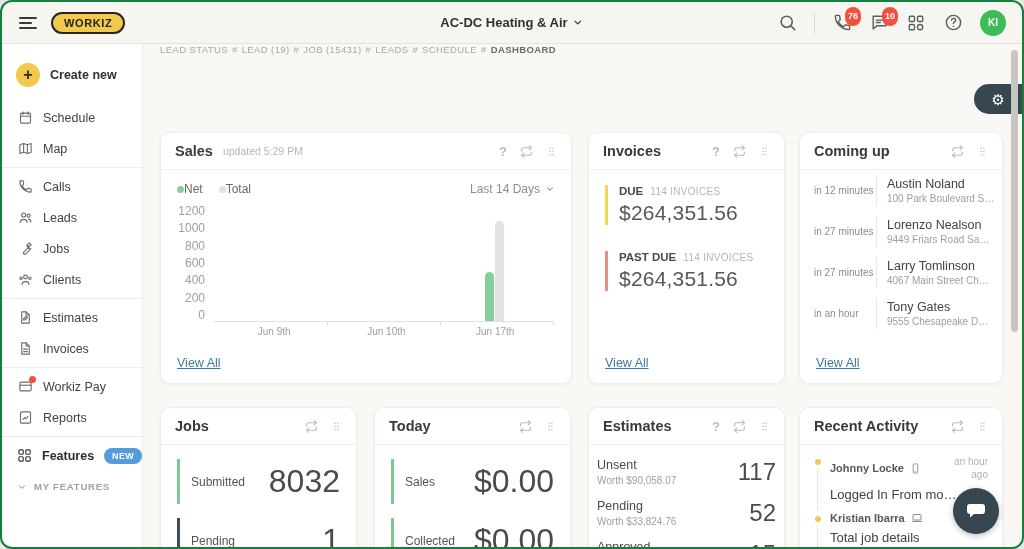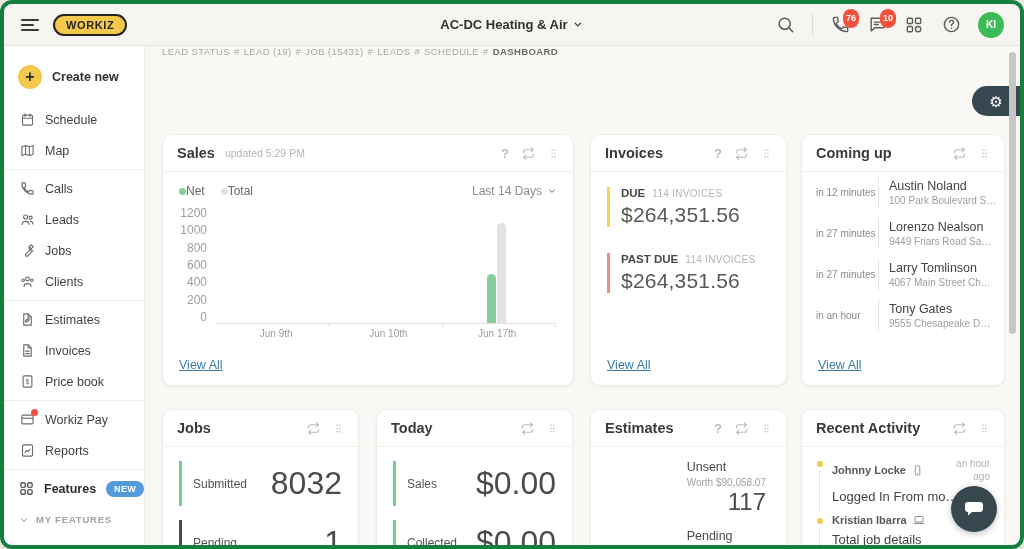--- a/index.html
+++ b/index.html
@@ -1,18 +1,18 @@
 <!DOCTYPE html>
 <html style="--brand-yellow: #F2C94C; --badge-red: #F4503D; --avatar-green: #3DBB57; --link-blue: #3A7CA8; --new-badge-blue: #549BDC; --selected-blue: #E6EFF9; --dark-slate: #37474F;"><head>
 <meta charset="utf-8">
 <style>
   * { margin:0; padding:0; box-sizing:border-box; }
   html,body { background:#e9e7e4; font-family:"Liberation Sans", sans-serif; }
   .window { position:relative; width:1024px; height:549px; background:#0369a1;
-    border:4px solid #15803d; border-radius:12px; overflow:hidden; }
+    border:2px solid #15803d; border-radius:12px; overflow:hidden; }
 
   
   .topbar { position:absolute; top:0; left:0; right:0; height:42px; background:#f7f5f2;
     border-bottom:1px solid #e7e4e0; display:flex; align-items:center; z-index:5; }
   .hamburger { margin-left:17px; width:18px; cursor:pointer; }
   .hamburger span { display:block; height:2px; background:#3c3a37; border-radius:1px; margin:3px 0; }
   .hamburger span:nth-child(2){ width:13px; }
   .logo-pill { margin-left:14px; background:var(--brand-yellow,#F2C94C); border:2px solid #26241f;
     border-radius:13px; padding:3px 11px; font-size:11px; font-weight:bold; letter-spacing:.6px;
     color:#26241f; cursor:pointer; }
@@ -112,21 +112,21 @@
   
   .card-jobs { left:17px; top:363px; width:197px; height:240px; }
   .card-today { left:231px; top:363px; width:197px; height:240px; }
   .stat-row { display:flex; align-items:center; justify-content:space-between; margin:14px 16px 0;
     border-left:3px solid var(--accent,#ddd); padding:4px 0 4px 11px; cursor:pointer; }
   .stat-lbl { font-size:12px; color:#55534f; }
   .stat-val { font-size:32px; color:#4d4b47; font-weight:normal; }
 
   
   .card-estimates { left:445px; top:363px; width:197px; height:240px; }
-  .est-row { display:flex; align-items:flex-end; justify-content:space-between; margin:13px 20px 0; cursor:pointer;flex-direction:column; }
+  .est-row { display:flex; align-items:flex-start; justify-content:space-between; margin:13px 8px 0; cursor:pointer; }
   .est-lbl { font-size:12.5px; color:#4c4a46; }
   .est-worth { font-size:10px; color:#a3a19d; margin-top:3px; }
   .est-val { font-size:24px; color:#4d4b47; }
 
   
   .card-recent { left:656px; top:363px; width:204px; height:240px; }
   .ra-item { position:relative; padding:10px 14px 0 30px; cursor:pointer; }
   .ra-bullet { position:absolute; left:15px; top:14px; width:6px; height:6px; border-radius:50%;
     background:var(--brand-yellow,#F2C94C); }
   .ra-line { position:absolute; left:17px; top:24px; bottom:-8px; border-left:1px dotted #d4d2ce; }
@@ -280,29 +280,20 @@
       <span class="lbl">Estimates</span>
     </div>
     <div class="side-item">
       <span class="icon-wrap">
           <svg width="15" height="15" viewBox="0 0 24 24" fill="none" stroke="#6e6c68" stroke-width="1.8" stroke-linecap="round" stroke-linejoin="round">
             <path d="M13 3H6v18h12V8z"></path>
             <path d="M13 3v5h5M9 13h6M9 17h6"></path>
           </svg>
         </span>
       <span class="lbl">Invoices</span>
-    </div>
-    <div class="side-item">
-      <span class="icon-wrap">
-          <svg width="15" height="15" viewBox="0 0 24 24" fill="none" stroke="#6e6c68" stroke-width="1.8">
-            <rect x="5" y="3" width="14" height="18" rx="2"></rect>
-            <text x="12" y="16" font-size="11" text-anchor="middle" fill="#6e6c68" stroke="none" font-family="inherit">$</text>
-          </svg>
-        </span>
-      <span class="lbl">Price book</span>
     </div>
 
     <div class="side-divider"></div>
 
     <div class="side-item">
       <span class="icon-wrap">
         <svg width="15" height="15" viewBox="0 0 24 24" fill="none" stroke="#6e6c68" stroke-width="1.8">
             <rect x="3" y="5" width="18" height="14" rx="2"></rect>
             <path d="M3 10h18"></path>
           </svg>

